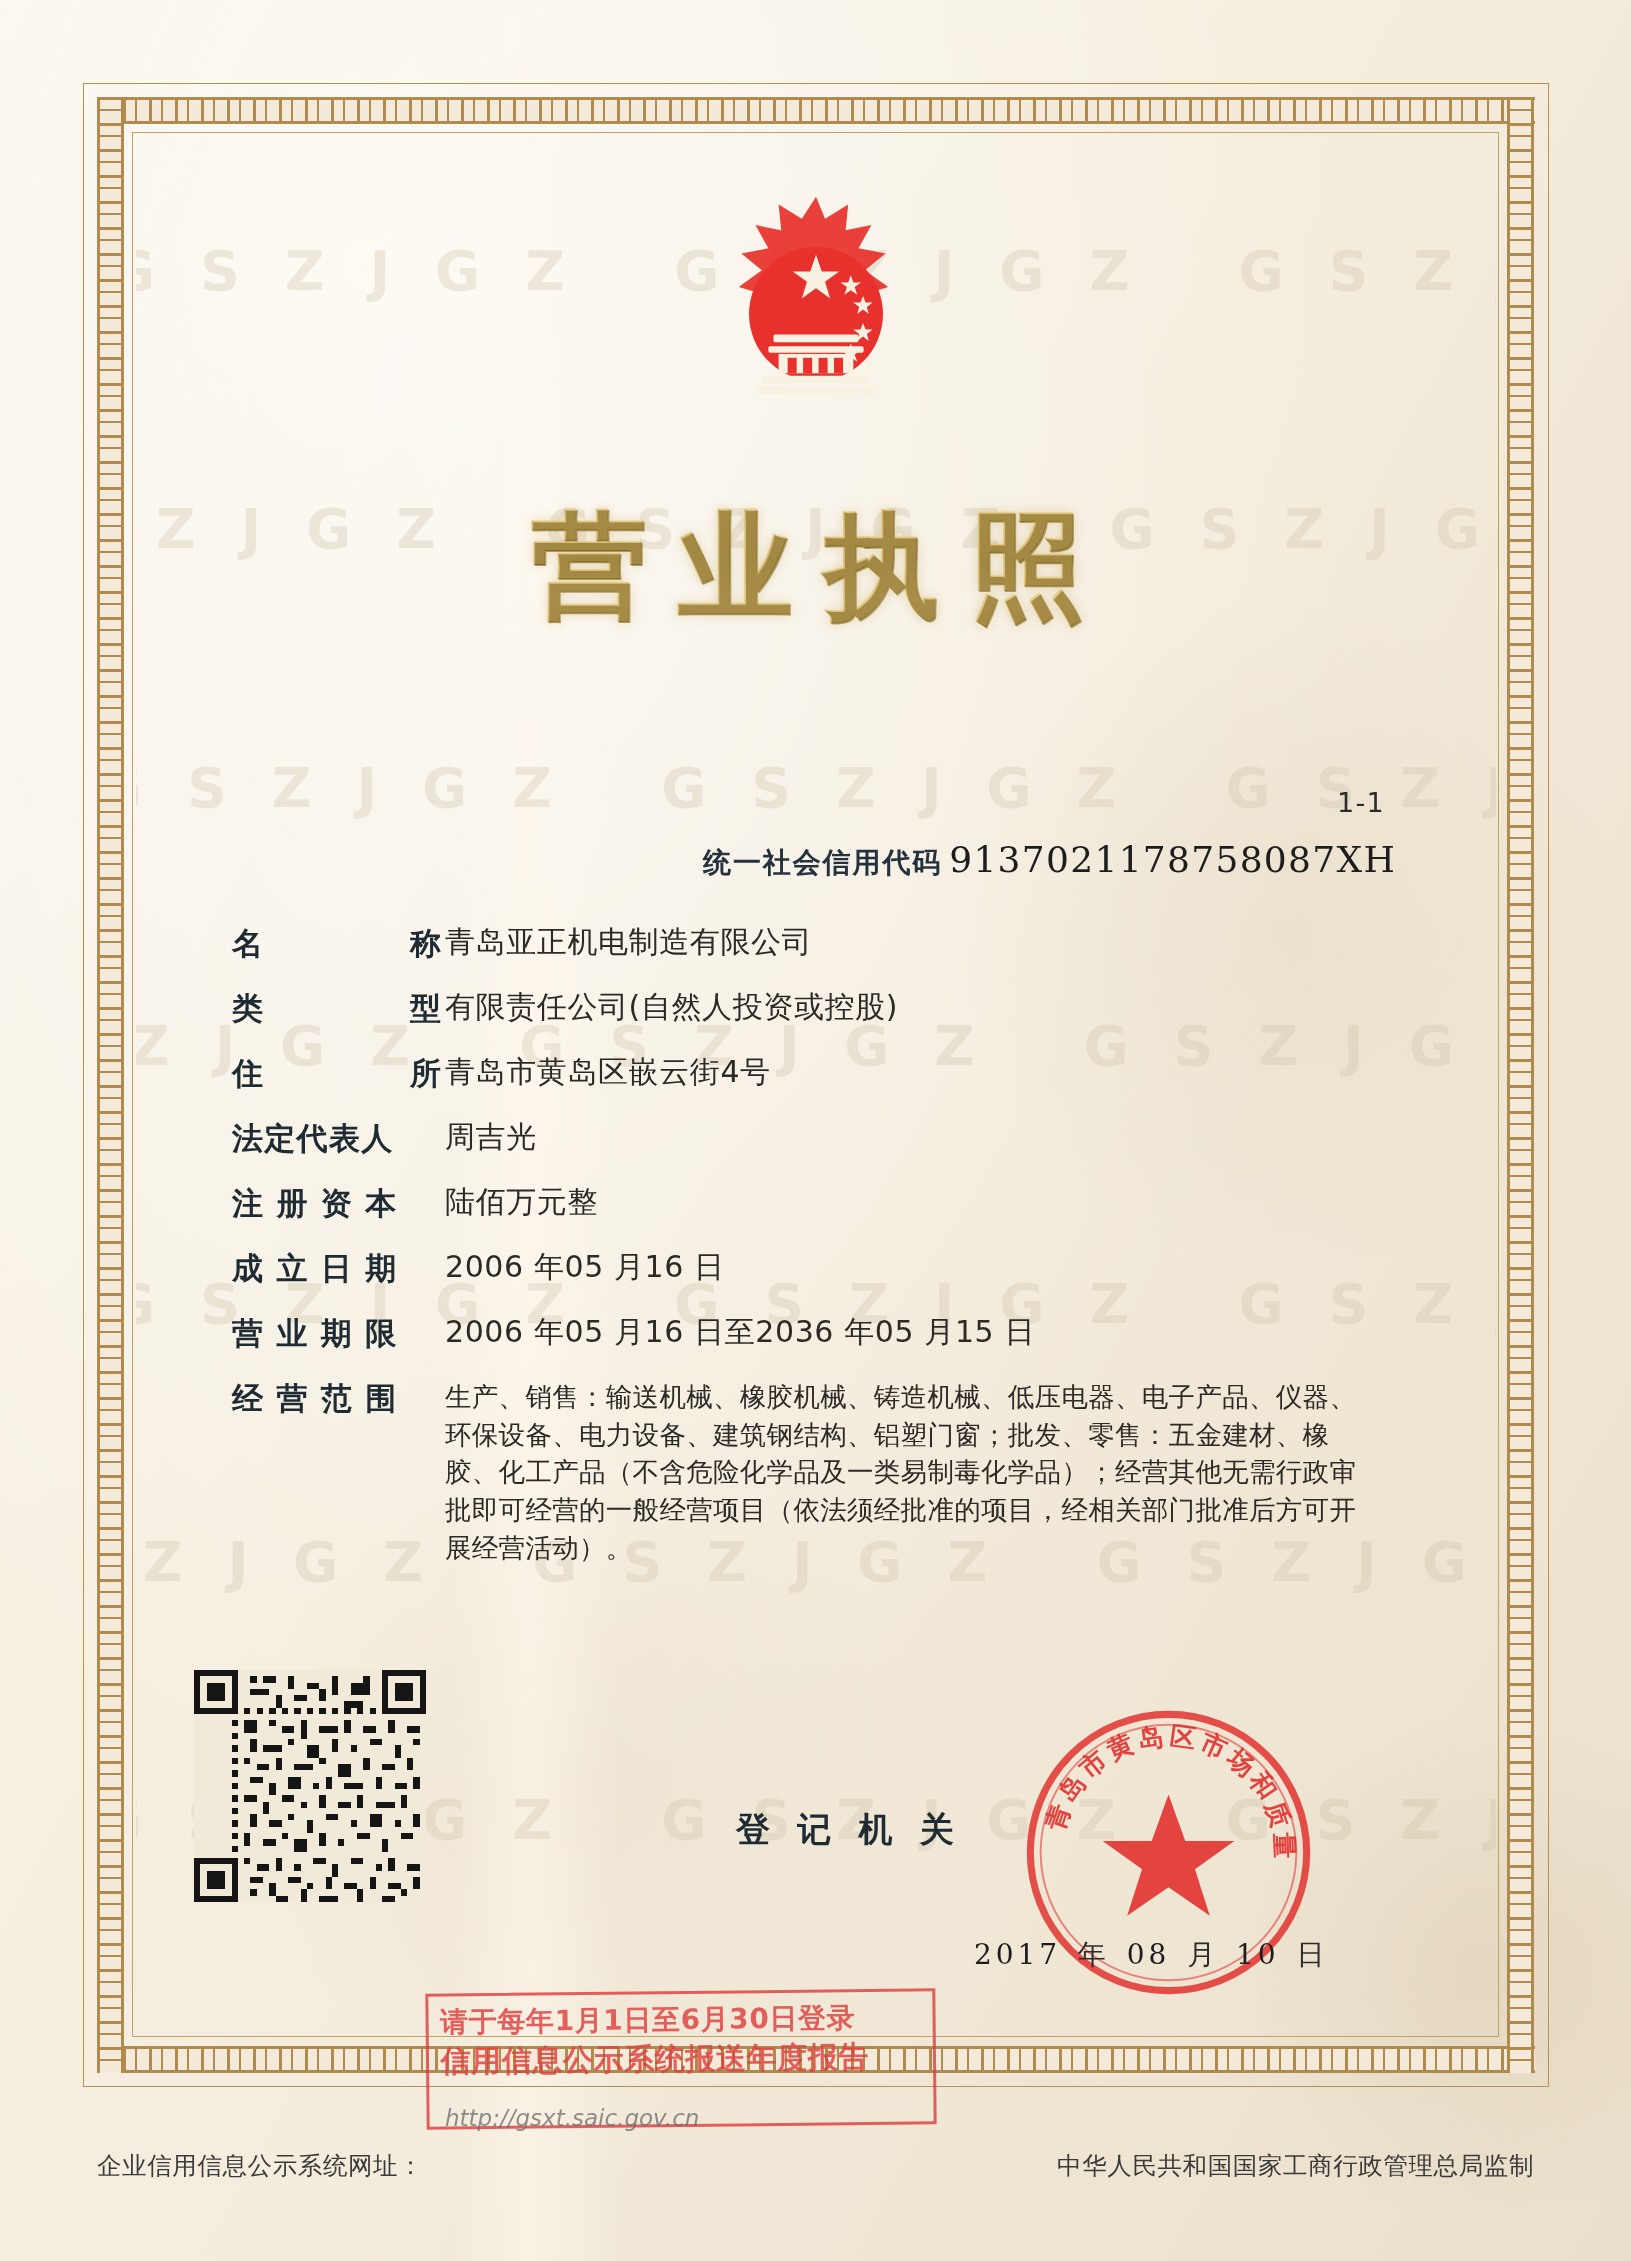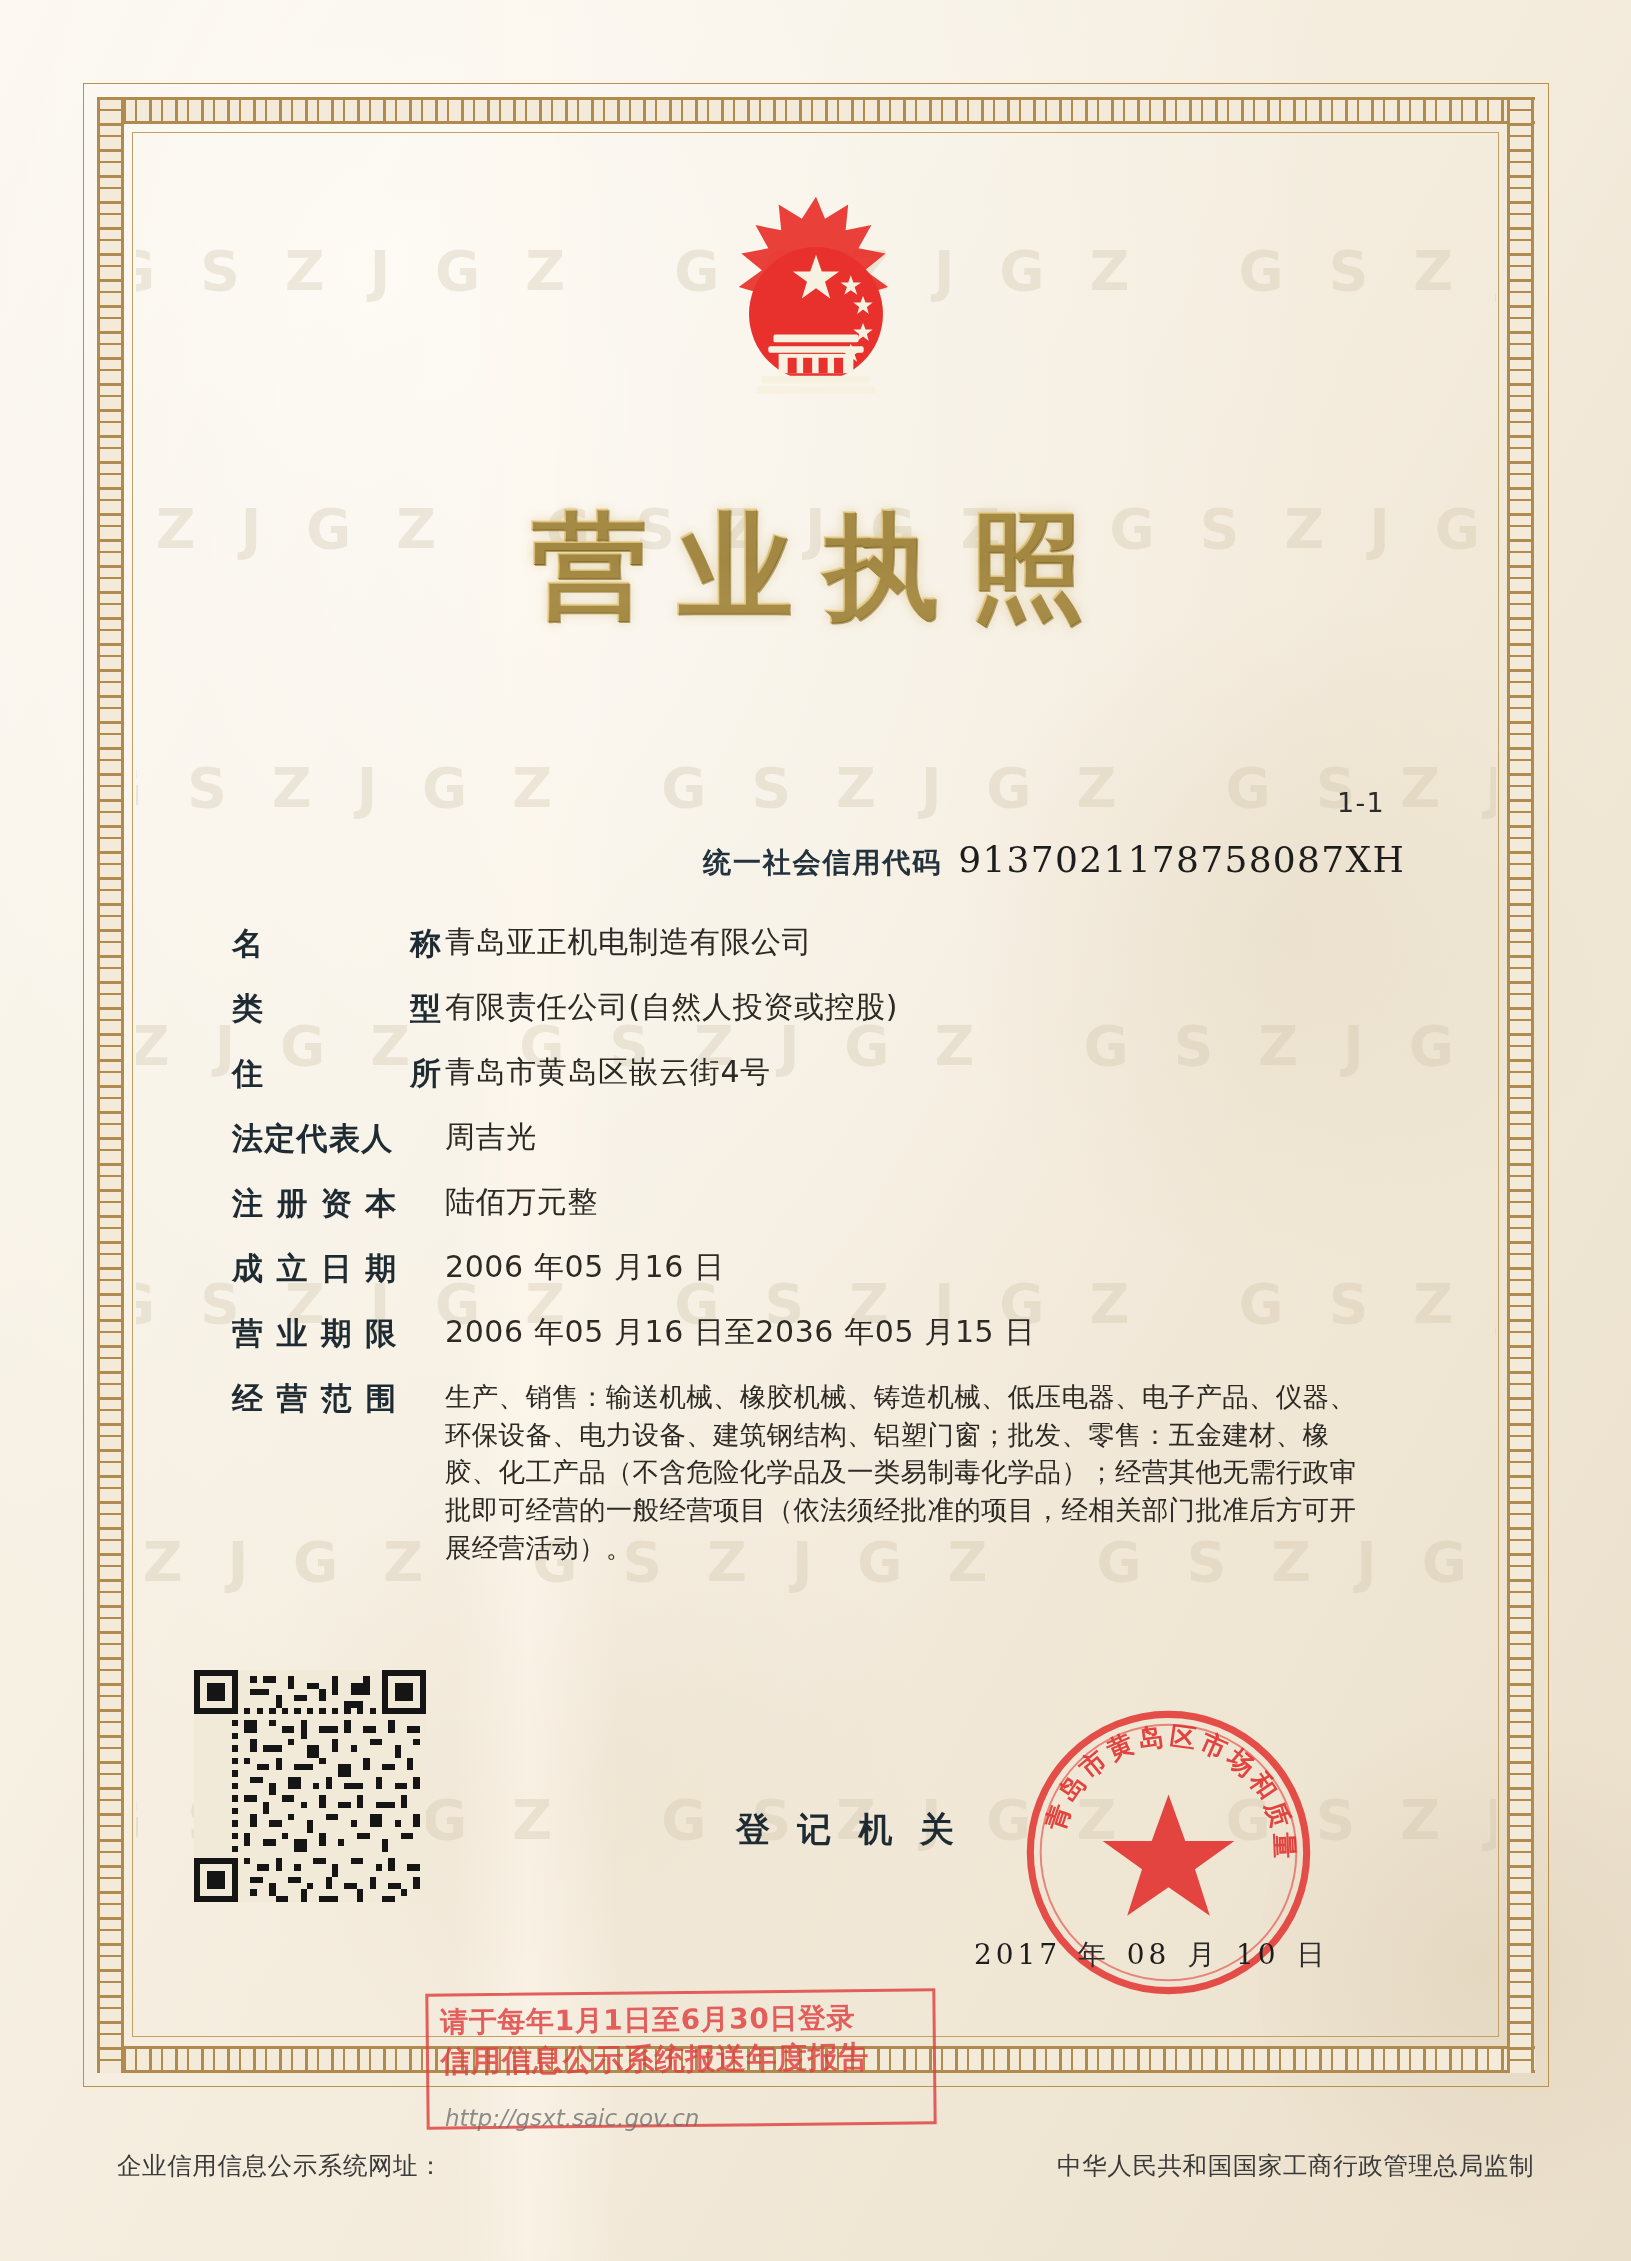--- a/index.html
+++ b/index.html
@@ -152,21 +152,21 @@
     letter-spacing: 1.3px;
   }
 
   
   .credit-row {
     position: absolute;
     left: 703px;
     top: 839px;
     display: flex;
     align-items: baseline;
-    gap: 16px;
+    gap: 7px;
   }
   .credit-label {
     font-size: 28px;
     color: #23323d;
     font-weight: bold;
     letter-spacing: 1.9px;
   }
   .credit-value {
     font-size: 36px;
     color: #1d1d1d;
@@ -283,21 +283,20 @@
   .annual-stamp .l2 { font-size: 30px; letter-spacing: 0.6px; margin-top: 5.2px; }
 
   
   .footer-left {
     position: absolute;
     left: 97px;
     top: 2149px;
     font-size: 24.5px;
     color: #3a3a3a;
     letter-spacing: 0.6px;
-    margin-left: 20px;
   }
   .footer-right {
     position: absolute;
     right: 97px;
     top: 2149px;
     font-size: 24.5px;
     color: #3a3a3a;
     letter-spacing: 0.6px;
   }
   .footer-url {

